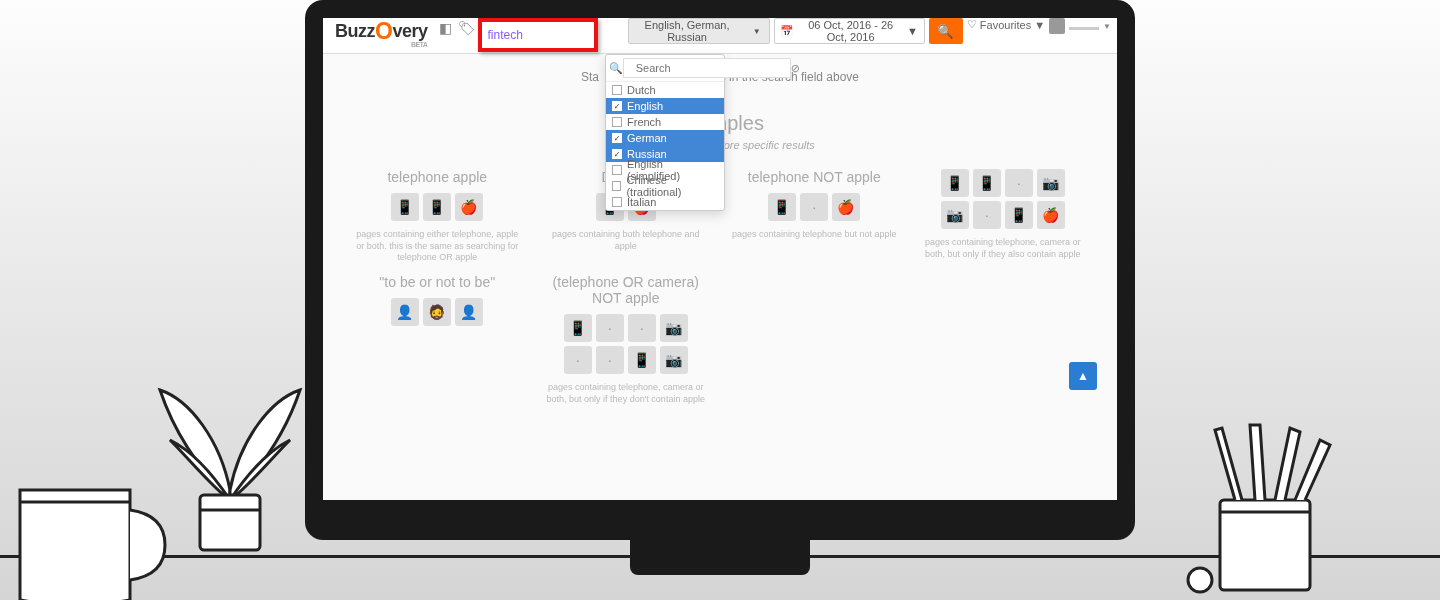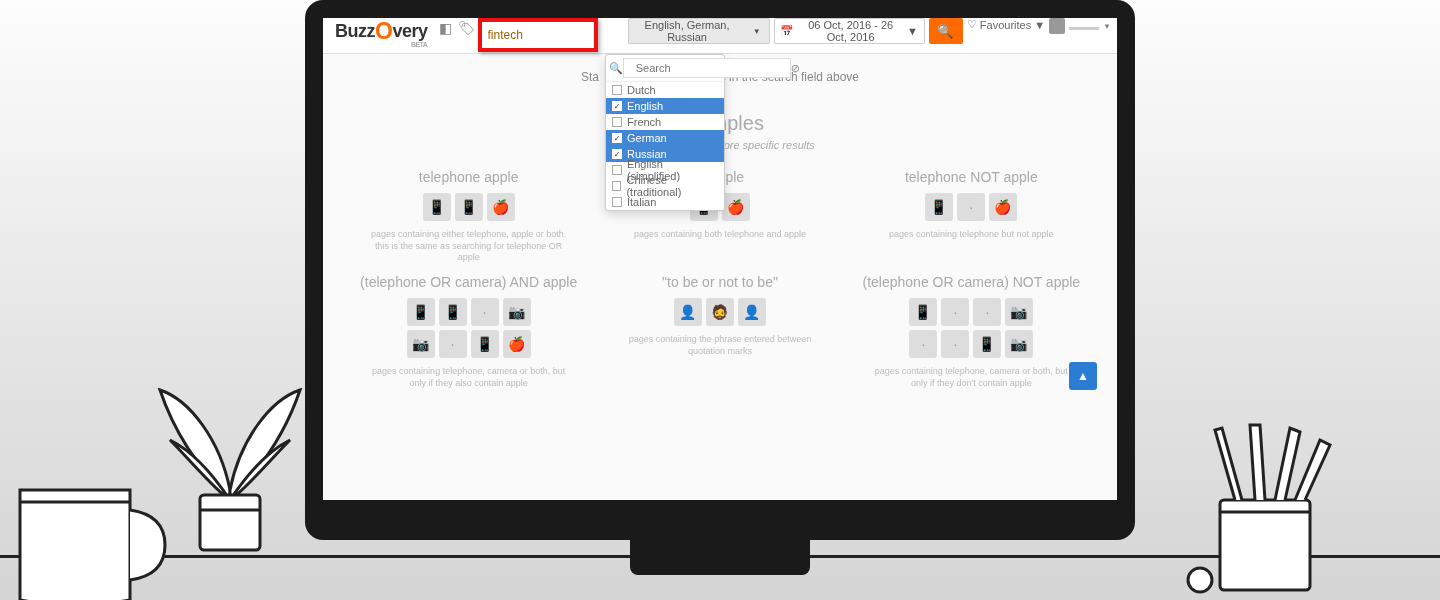--- a/index.html
+++ b/index.html
@@ -8,21 +8,21 @@
 .monitor { position: absolute; left: 305px; top: 0; width: 830px; height: 540px; background: #1a1a1a; border-radius: 18px; padding: 18px 18px 40px 18px; }
 .screen { width: 100%; height: 100%; background: #fafafa; position: relative; overflow: hidden; }
 .monitor-base { position: absolute; left: 50%; transform: translateX(-50%); bottom: -35px; width: 180px; height: 55px; background: #1a1a1a; border-radius: 0 0 8px 8px; }
 .desk-line { position: absolute; left: 0; right: 0; top: 555px; height: 3px; background: #222; }
 
 .topbar { display: flex; align-items: flex-start; background: #fff; border-bottom: 1px solid #ddd; height: 36px; padding: 0 6px; gap: 4px; }
 .logo { font-weight: bold; font-size: 18px; color: #333; padding: 0 6px; letter-spacing: -0.5px; }
 .logo .o { color: #ff6a00; font-size: 23px; vertical-align: -2px; font-weight: bold; }
 .logo .beta { font-size: 7px; color: #aaa; display: block; text-align: right; margin-top: -4px; }
 .tb-icon { width: 20px; height: 20px; display: flex; align-items: center; justify-content: center; color: #888; font-size: 14px; }
-.main-search { border: 4px solid #e11; background: #fff; height: 34px; width: 120px; padding: 0 6px; font-size: 12px; color: #a16207; box-shadow: 2px 2px 4px rgba(0,0,0,0.3); z-index: 15; position: relative; margin-left: -2px; }
+.main-search { border: 4px solid #e11; background: #fff; height: 34px; width: 120px; padding: 0 6px; font-size: 12px; color: #8b5cf6; box-shadow: 2px 2px 4px rgba(0,0,0,0.3); z-index: 15; position: relative; margin-left: -2px; }
 .lang-btn { background: #e9e9e9; border: 1px solid #ccc; height: 26px; padding: 0 8px; font-size: 11px; color: #555; display: flex; align-items: center; gap: 16px; border-radius: 2px; cursor: pointer; }
 .lang-btn .caret { font-size: 8px; }
 .date-btn { background: #fff; border: 1px solid #ccc; height: 26px; padding: 0 6px; font-size: 11px; color: #555; display: flex; align-items: center; gap: 4px; border-radius: 2px; cursor: pointer; }
 .search-btn { background: #ff6a00; border: none; height: 26px; width: 42px; display: flex; align-items: center; justify-content: center; color: #fff; border-radius: 2px; cursor: pointer; }
 .fav-btn { background: transparent; border: none; font-size: 11px; color: #666; display: flex; align-items: center; gap: 3px; cursor: pointer; margin-left: auto; }
 .user-area { display: flex; align-items: center; gap: 4px; color: #888; font-size: 10px; }
 .avatar { width: 16px; height: 16px; background: #999; border-radius: 2px; }
 
 .dropdown { position: absolute; left: 282px; top: 36px; width: 120px; background: #fff; border: 1px solid #ccc; border-radius: 3px; box-shadow: 0 4px 12px rgba(0,0,0,0.15); z-index: 10; }
 .dd-search { display: flex; align-items: center; border-bottom: 1px solid #eee; padding: 3px; }
@@ -31,21 +31,21 @@
 .dd-search-clear { width: 20px; text-align: center; color: #888; font-size: 11px; cursor: pointer; }
 .dd-item { display: flex; align-items: center; gap: 5px; padding: 2px 6px; font-size: 11px; color: #666; cursor: pointer; height: 16px; }
 .dd-item.sel { background: #4287d6; color: #fff; }
 .dd-check { width: 10px; height: 10px; border: 1px solid #aaa; background: #fff; display: inline-flex; align-items: center; justify-content: center; font-size: 8px; color: #333; }
 .dd-item.sel .dd-check { background: #fff; border-color: #fff; }
 
 .content { padding: 16px 30px; color: #999; text-align: center; }
 .intro1 { font-size: 12px; color: #888; margin-bottom: 28px; }
 .intro-title { font-size: 20px; color: #aaa; margin-bottom: 4px; font-weight: normal; }
 .intro2 { font-size: 11px; font-style: italic; color: #aaa; margin-bottom: 18px; }
-.examples { display: grid; grid-template-columns: repeat(3, 1fr); gap: 10px 20px; }
+.examples { display: grid; grid-template-columns: repeat(4, 1fr); gap: 10px 20px; }
 .ex { text-align: center; }
 .ex-title { font-size: 14px; color: #aaa; margin-bottom: 8px; }
 .ex-icons { display: flex; justify-content: center; gap: 4px; flex-wrap: wrap; max-width: 130px; margin: 0 auto 8px; }
 .ex-icon { width: 28px; height: 28px; background: #ddd; border-radius: 3px; display: flex; align-items: center; justify-content: center; color: #999; font-size: 14px; }
 .ex-desc { font-size: 9px; color: #bbb; line-height: 1.3; max-width: 200px; margin: 0 auto; }
 
 .scroll-top { position: absolute; right: 20px; bottom: 110px; width: 28px; height: 28px; background: #2b7cd3; border-radius: 3px; display: flex; align-items: center; justify-content: center; color: #fff; font-size: 12px; cursor: pointer; }
 
 
 .plant { position: absolute; left: 130px; top: 370px; }
@@ -165,41 +165,39 @@
           <div class="ex">
             <div class="ex-title">telephone NOT apple</div>
             <div class="ex-icons">
               <span class="ex-icon">📱</span>
               <span class="ex-icon">·</span>
               <span class="ex-icon">🍎</span>
             </div>
             <div class="ex-desc">pages containing telephone but not apple</div>
           </div>
           <div class="ex">
-            <div class="ex-title">(telephone OR camera) AND apple</div>
             <div class="ex-icons">
               <span class="ex-icon">📱</span>
               <span class="ex-icon">📱</span>
               <span class="ex-icon">·</span>
               <span class="ex-icon">📷</span>
               <span class="ex-icon">📷</span>
               <span class="ex-icon">·</span>
               <span class="ex-icon">📱</span>
               <span class="ex-icon">🍎</span>
             </div>
             <div class="ex-desc">pages containing telephone, camera or both, but only if they also contain apple</div>
           </div>
           <div class="ex">
             <div class="ex-title">"to be or not to be"</div>
             <div class="ex-icons">
               <span class="ex-icon">👤</span>
               <span class="ex-icon">🧔</span>
               <span class="ex-icon">👤</span>
             </div>
-            <div class="ex-desc">pages containing the phrase entered between quotation marks</div>
           </div>
           <div class="ex">
             <div class="ex-title">(telephone OR camera) NOT apple</div>
             <div class="ex-icons">
               <span class="ex-icon">📱</span>
               <span class="ex-icon">·</span>
               <span class="ex-icon">·</span>
               <span class="ex-icon">📷</span>
               <span class="ex-icon">·</span>
               <span class="ex-icon">·</span>

